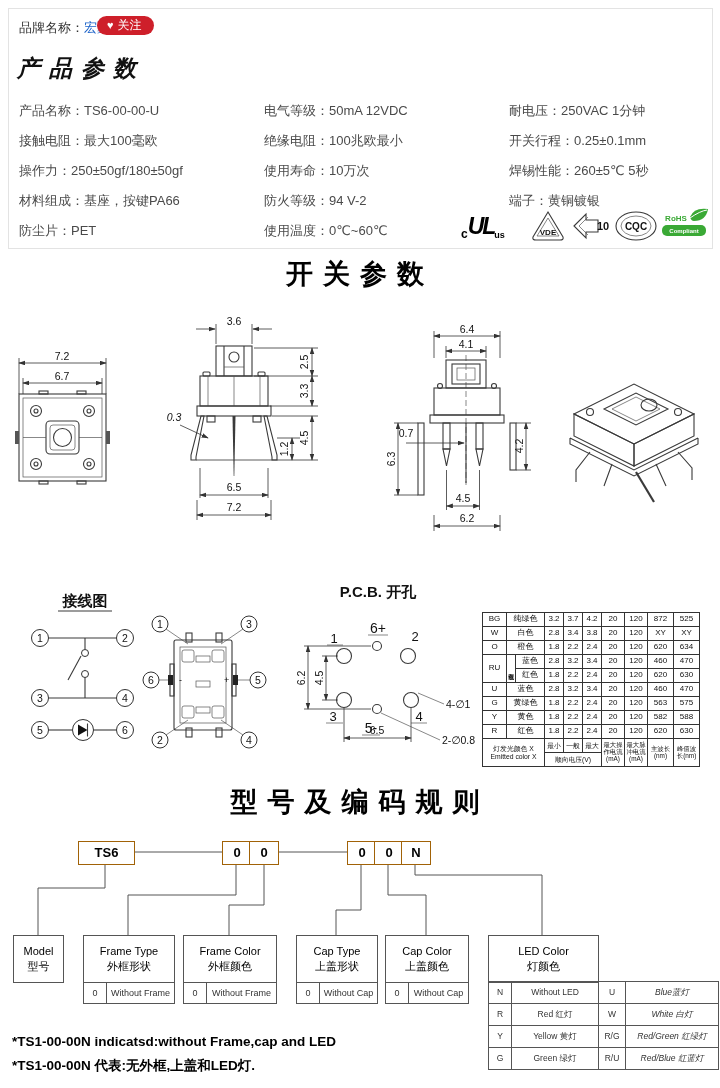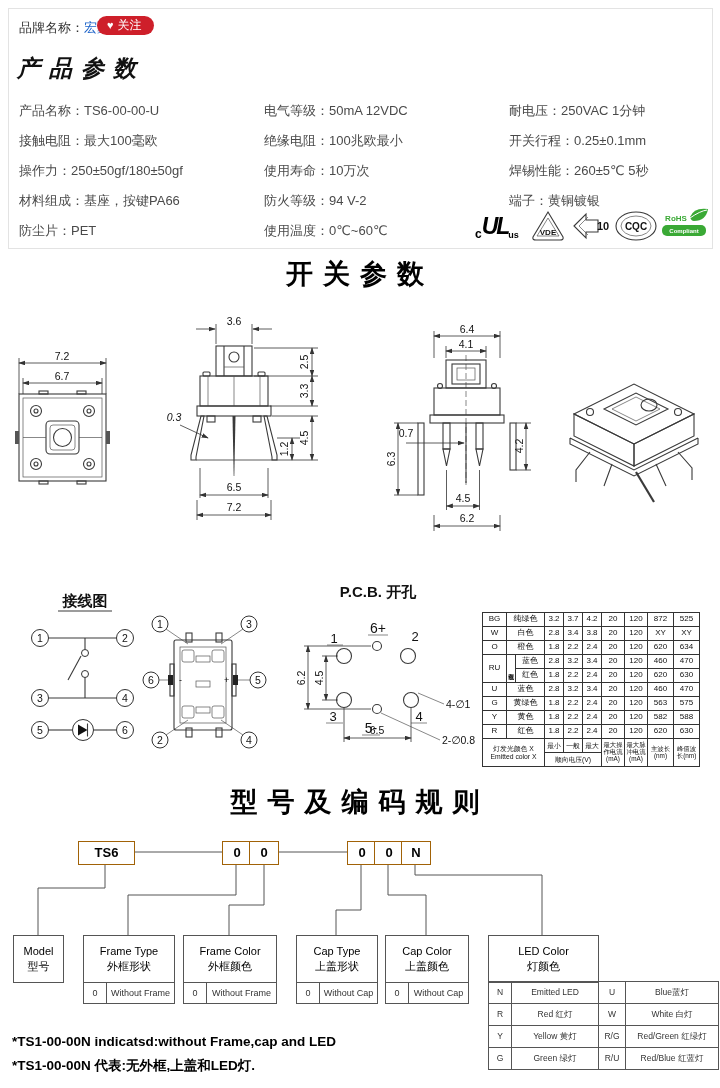--- a/index.html
+++ b/index.html
@@ -14,21 +14,21 @@
              background:#ce1f2a;color:#fff;border-radius:10px;font-size:12px;line-height:19px;cursor:pointer;
              font-family:inherit;display:flex;align-items:center;gap:4px;}
   .heart{font-size:11px;line-height:1;}
   .calli{position:absolute;left:8px;top:44px;margin:0;font-family:"DejaVu Serif",serif;font-style:italic;
          font-weight:bold;font-size:23px;letter-spacing:9px;color:#111;}
   .spec{position:absolute;height:30px;line-height:30px;font-size:13px;color:#4a4a4a;white-space:nowrap;}
   .c0{left:10px;width:240px;} .c1{left:255px;width:240px;} .c2{left:500px;width:200px;}
   .r0{top:87px;} .r1{top:117px;} .r2{top:147px;} .r3{top:177px;} .r4{top:207px;}
   
   .certs{position:absolute;left:445px;top:196px;width:255px;height:42px;}
-  .ul{position:absolute;left:21px;top:8px;color:#000;}
+  .ul{position:absolute;left:7px;top:8px;color:#000;}
   .ul-c{font-size:12px;font-weight:bold;vertical-align:-4px;}
   .ul-m{font-size:23px;font-weight:bold;font-style:italic;letter-spacing:-2px;}
   .ul-us{font-size:9px;font-weight:bold;vertical-align:-4px;}
   
   .h1{position:absolute;left:0;width:720px;text-align:center;font-size:27px;font-weight:bold;
       letter-spacing:10px;color:#000;margin:0;}
   
   svg{overflow:visible;}
   .ln{fill:none;stroke:#3a3a3a;stroke-width:1.1;}
   .lt{fill:none;stroke:#555;stroke-width:0.7;}
@@ -52,21 +52,21 @@
            font-size:11px;color:#000;line-height:1.35;}
   .exprow{display:flex;border-top:1px solid #555;height:20px;font-size:9px;line-height:20px;}
   .expcode{width:22px;border-right:1px solid #555;text-align:center;flex:none;}
   .expdesc{flex:1;text-align:center;white-space:nowrap;}
   .ledgrid{position:absolute;left:488px;top:981px;width:229px;border:1px solid #555;border-top:none;}
   .ledrow{display:flex;height:21px;border-top:1px solid #555;font-size:8.5px;line-height:21px;}
   .ledrow:first-child{border-top:1px solid #555;}
   .lc1{width:22px;border-right:1px solid #555;text-align:center;flex:none;}
   .ld1{width:86px;border-right:1px solid #555;text-align:center;flex:none;white-space:nowrap;}
   .lc2{width:26px;border-right:1px solid #555;text-align:center;flex:none;}
-  .ld2{flex:1;text-align:center;white-space:nowrap;}
+  .ld2{flex:1;text-align:center;white-space:nowrap;font-style:italic;}
   .note{position:absolute;left:12px;font-size:13.5px;font-weight:bold;color:#000;white-space:nowrap;}
   .rohs-top{font-size:8px;fill:#3aa935;font-weight:bold;}
   .rohs-bot{font-size:6px;fill:#fff;font-weight:bold;}
 </style>
 </head>
 <body>
 
 <div class="page">
 
   <div class="abs topbox">
@@ -574,21 +574,21 @@
   </div>
   <div class="expbox" style="left:488px;top:935px;width:109px;height:46px;">
     <div class="exphead">
         <span>LED Color</span>
         <span>灯颜色</span>
       </div>
   </div>
   <div class="ledgrid">
     <div class="ledrow">
         <span class="lc1">N</span>
-        <span class="ld1">Emitted LED</span>
+        <span class="ld1">Without LED</span>
         <span class="lc2">U</span>
         <span class="ld2">Blue蓝灯</span>
       </div>
     <div class="ledrow">
         <span class="lc1">R</span>
         <span class="ld1">Red 红灯</span>
         <span class="lc2">W</span>
         <span class="ld2">White 白灯</span>
       </div>
     <div class="ledrow">

